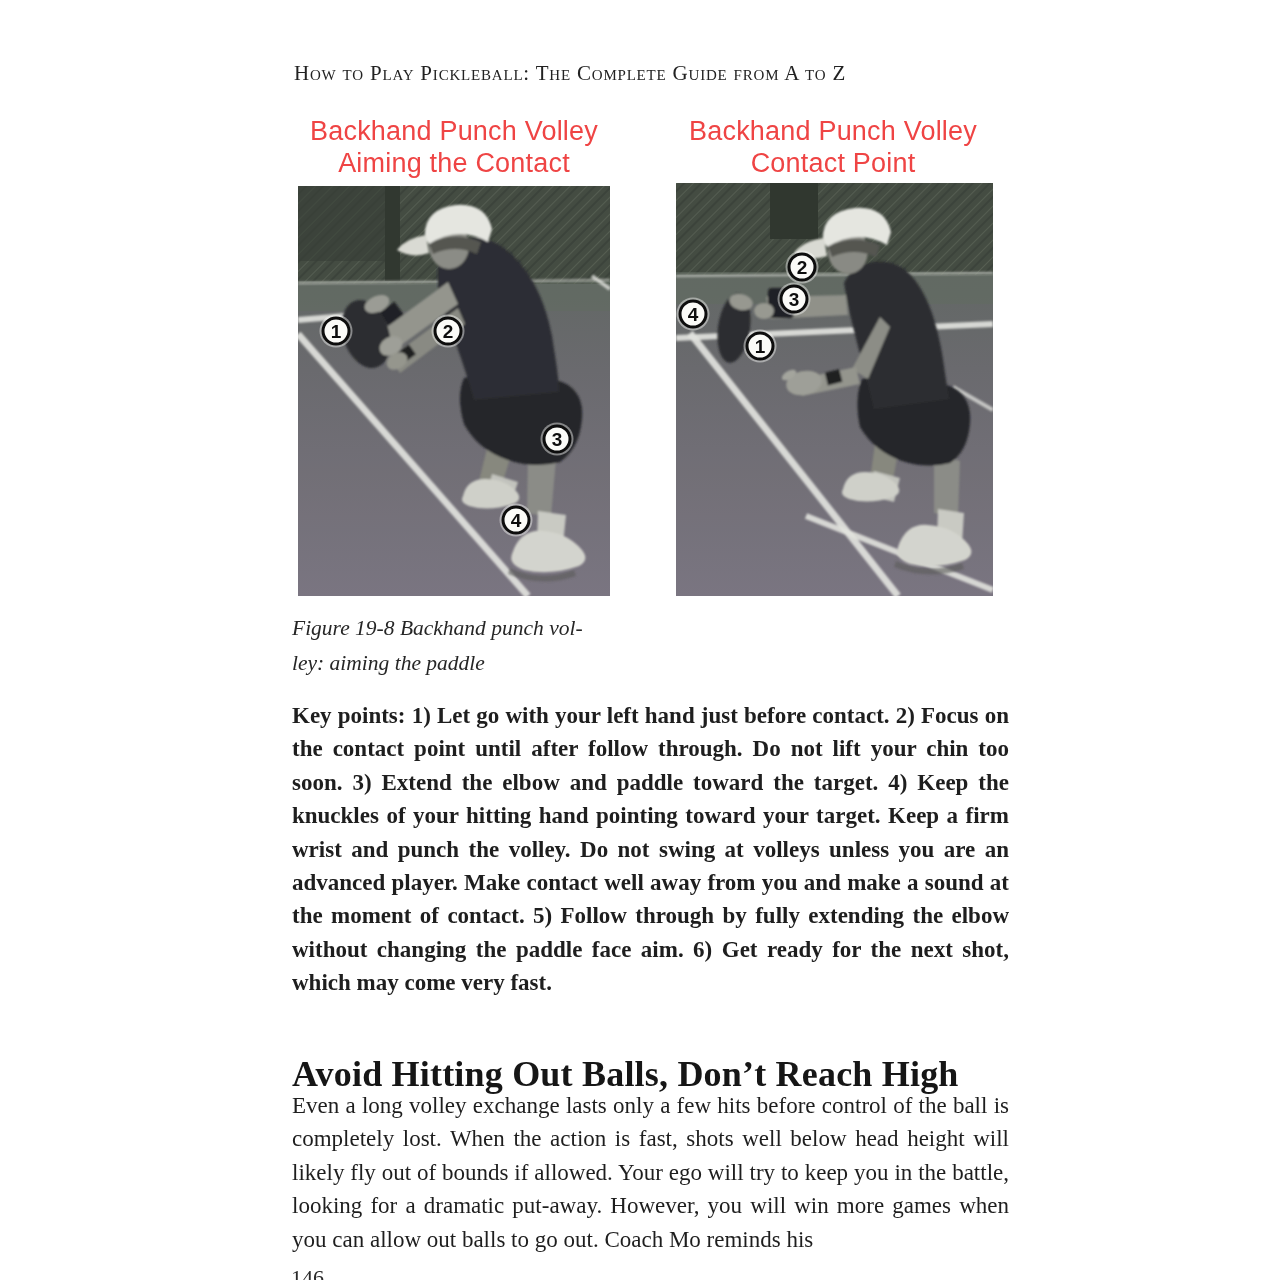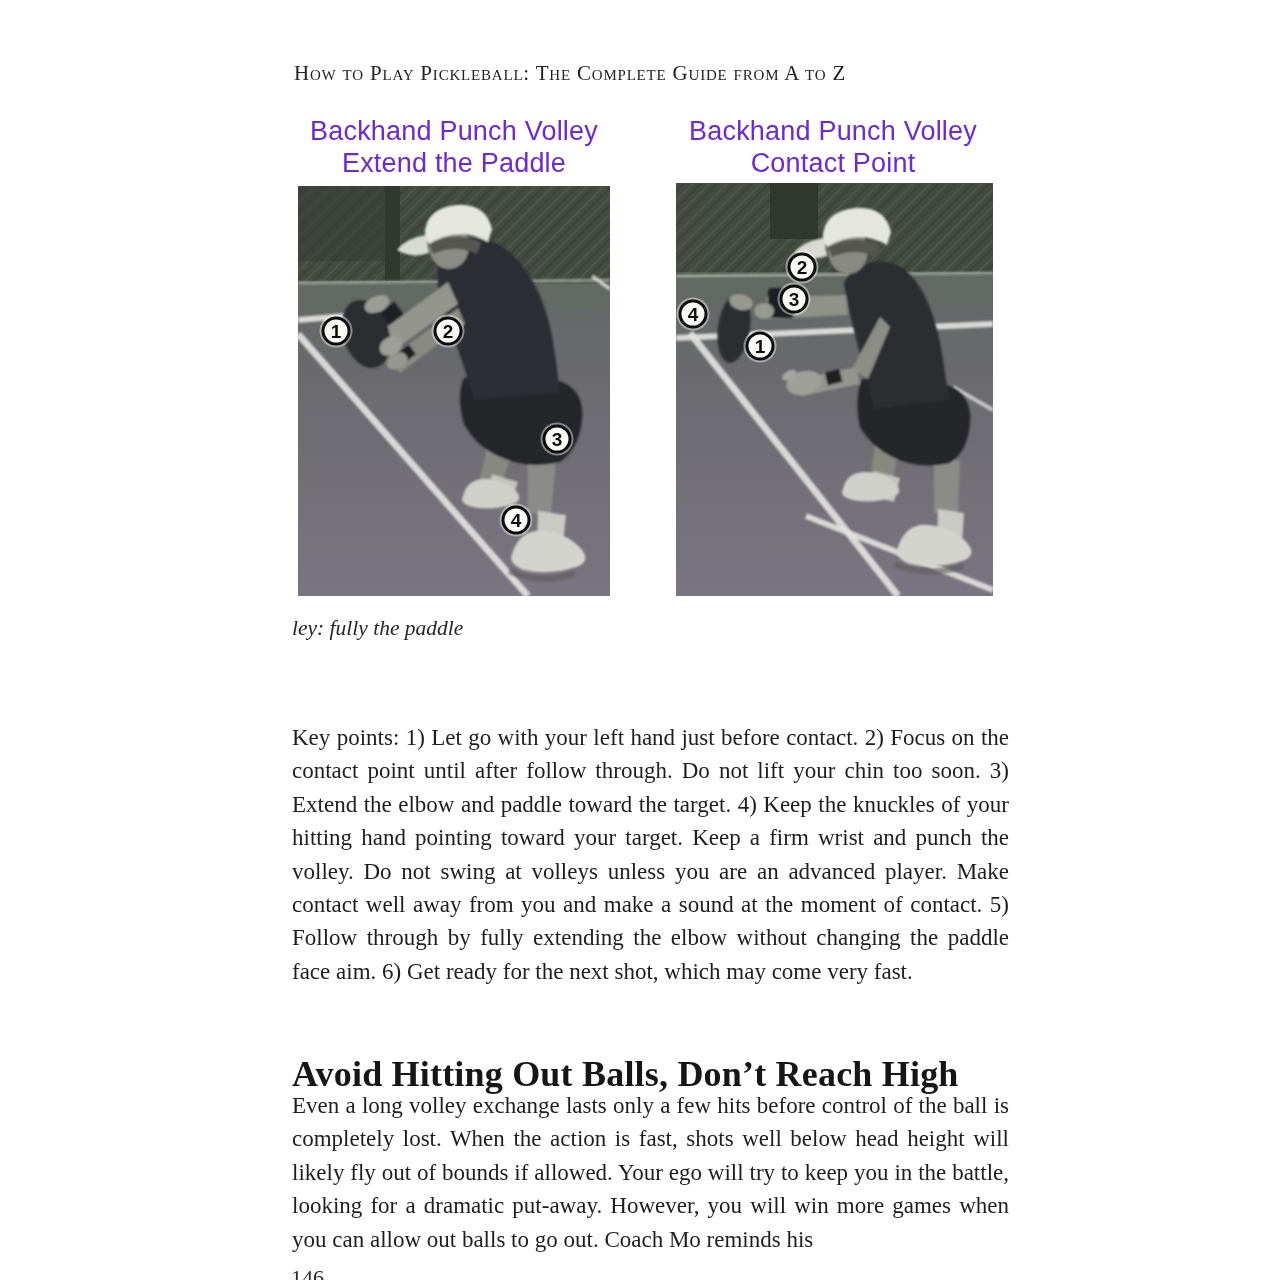--- a/index.html
+++ b/index.html
@@ -8,21 +8,21 @@
     font-family:"Liberation Serif",serif;color:#1f1f1f;overflow:hidden;margin-top:31px;
   }
   .running-header{
     position:absolute;left:294px;top:30px;width:740px;
     font-size:21px;font-variant:small-caps;letter-spacing:0.8px;color:#222;
     white-space:nowrap;
   }
   .fig-title{
     position:absolute;top:84px;text-align:center;
     font-family:"Liberation Sans",sans-serif;font-size:27px;line-height:32px;
-    color:#6d28d9;letter-spacing:0.2px;
+    color:#ef4444;letter-spacing:0.2px;
   }
   .fig-title.left{left:298px;width:312px;}
   .fig-title.right{left:672px;width:322px;}
   .photo{position:absolute;background:#6c6c70;}
   .photo.left{left:298px;top:155px;width:312px;height:410px;}
   .photo.right{left:676px;top:152px;width:317px;height:413px;}
   .photo svg{display:block;width:100%;height:100%;}
   .marker{
     position:absolute;width:29px;height:29px;border-radius:50%;
     background:#fbfbf8;border:3px solid #0d0d0d;box-sizing:border-box;
@@ -37,40 +37,40 @@
   .caption.left{left:292px;width:330px;}
   .caption.right{left:673px;width:340px;}
   .subheading{
     position:absolute;left:293px;top:653px;width:716px;
     font-style:italic;font-size:24.5px;color:#242424;
   }
   .body-par{
     position:absolute;left:292px;width:717px;
     font-size:23px;line-height:33.4px;text-align:justify;color:#1e1e1e;
   }
-  #paragraph1{top:690px;}
+  #paragraph1{top:668px;font-weight:bold;}
   #paragraph2{top:1058px;}
   .section-heading{
     position:absolute;left:292px;top:1022px;width:716px;
     font-weight:700;font-size:36px;color:#161616;letter-spacing:0.2px;
   }
   .page-number{
     position:absolute;left:291px;top:1234px;font-size:22px;color:#2a2a2a;
   }
 </style>
 </head>
 <body>
 
 <div class="page">
 
   <div class="running-header">How to Play Pickleball: The Complete Guide from A to Z</div>
 
   <div class="fig-title left">
     <div>Backhand Punch Volley</div>
-    <div>Extend the Paddle</div>
+    <div>Aiming the Contact</div>
   </div>
 
   <div class="fig-title right">
     <div>Backhand Punch Volley</div>
     <div>Contact Point</div>
   </div>
 
   <div class="photo left">
     <svg viewBox="0 0 312 410" preserveAspectRatio="none">
       <defs>
@@ -201,21 +201,22 @@
       </g>
       <rect width="317" height="413" fill="#6b6f7a" opacity="0.05"></rect>
     </svg>
     <div class="marker" style="left:126px;top:84px">2</div>
     <div class="marker" style="left:118px;top:116px">3</div>
     <div class="marker" style="left:17px;top:131px">4</div>
     <div class="marker" style="left:84px;top:163px">1</div>
   </div>
 
   <div class="caption left">
-    <div>ley: fully the paddle</div>
+    <div>Figure 19-8 Backhand punch vol-</div>
+    <div>ley: aiming the paddle</div>
   </div>
 
 
 
   <div class="body-par" id="paragraph1">Key points: 1) Let go with your left hand just before contact. 2) Focus on the contact point until after follow through. Do not lift your chin too soon. 3) Extend the elbow and paddle toward the target. 4) Keep the knuckles of your hitting hand pointing toward your target. Keep a firm wrist and punch the volley. Do not swing at volleys unless you are an advanced player. Make contact well away from you and make a sound at the moment of contact. 5) Follow through by fully extending the elbow without changing the paddle face aim. 6) Get ready for the next shot, which may come very fast.</div>
 
   <div class="section-heading">Avoid Hitting Out Balls, Don’t Reach High</div>
 
   <div class="body-par" id="paragraph2">Even a long volley exchange lasts only a few hits before control of the ball is completely lost. When the action is fast, shots well below head height will likely fly out of bounds if allowed. Your ego will try to keep you in the battle, looking for a dramatic put-away. However, you will win more games when you can allow out balls to go out. Coach Mo reminds his</div>
 

